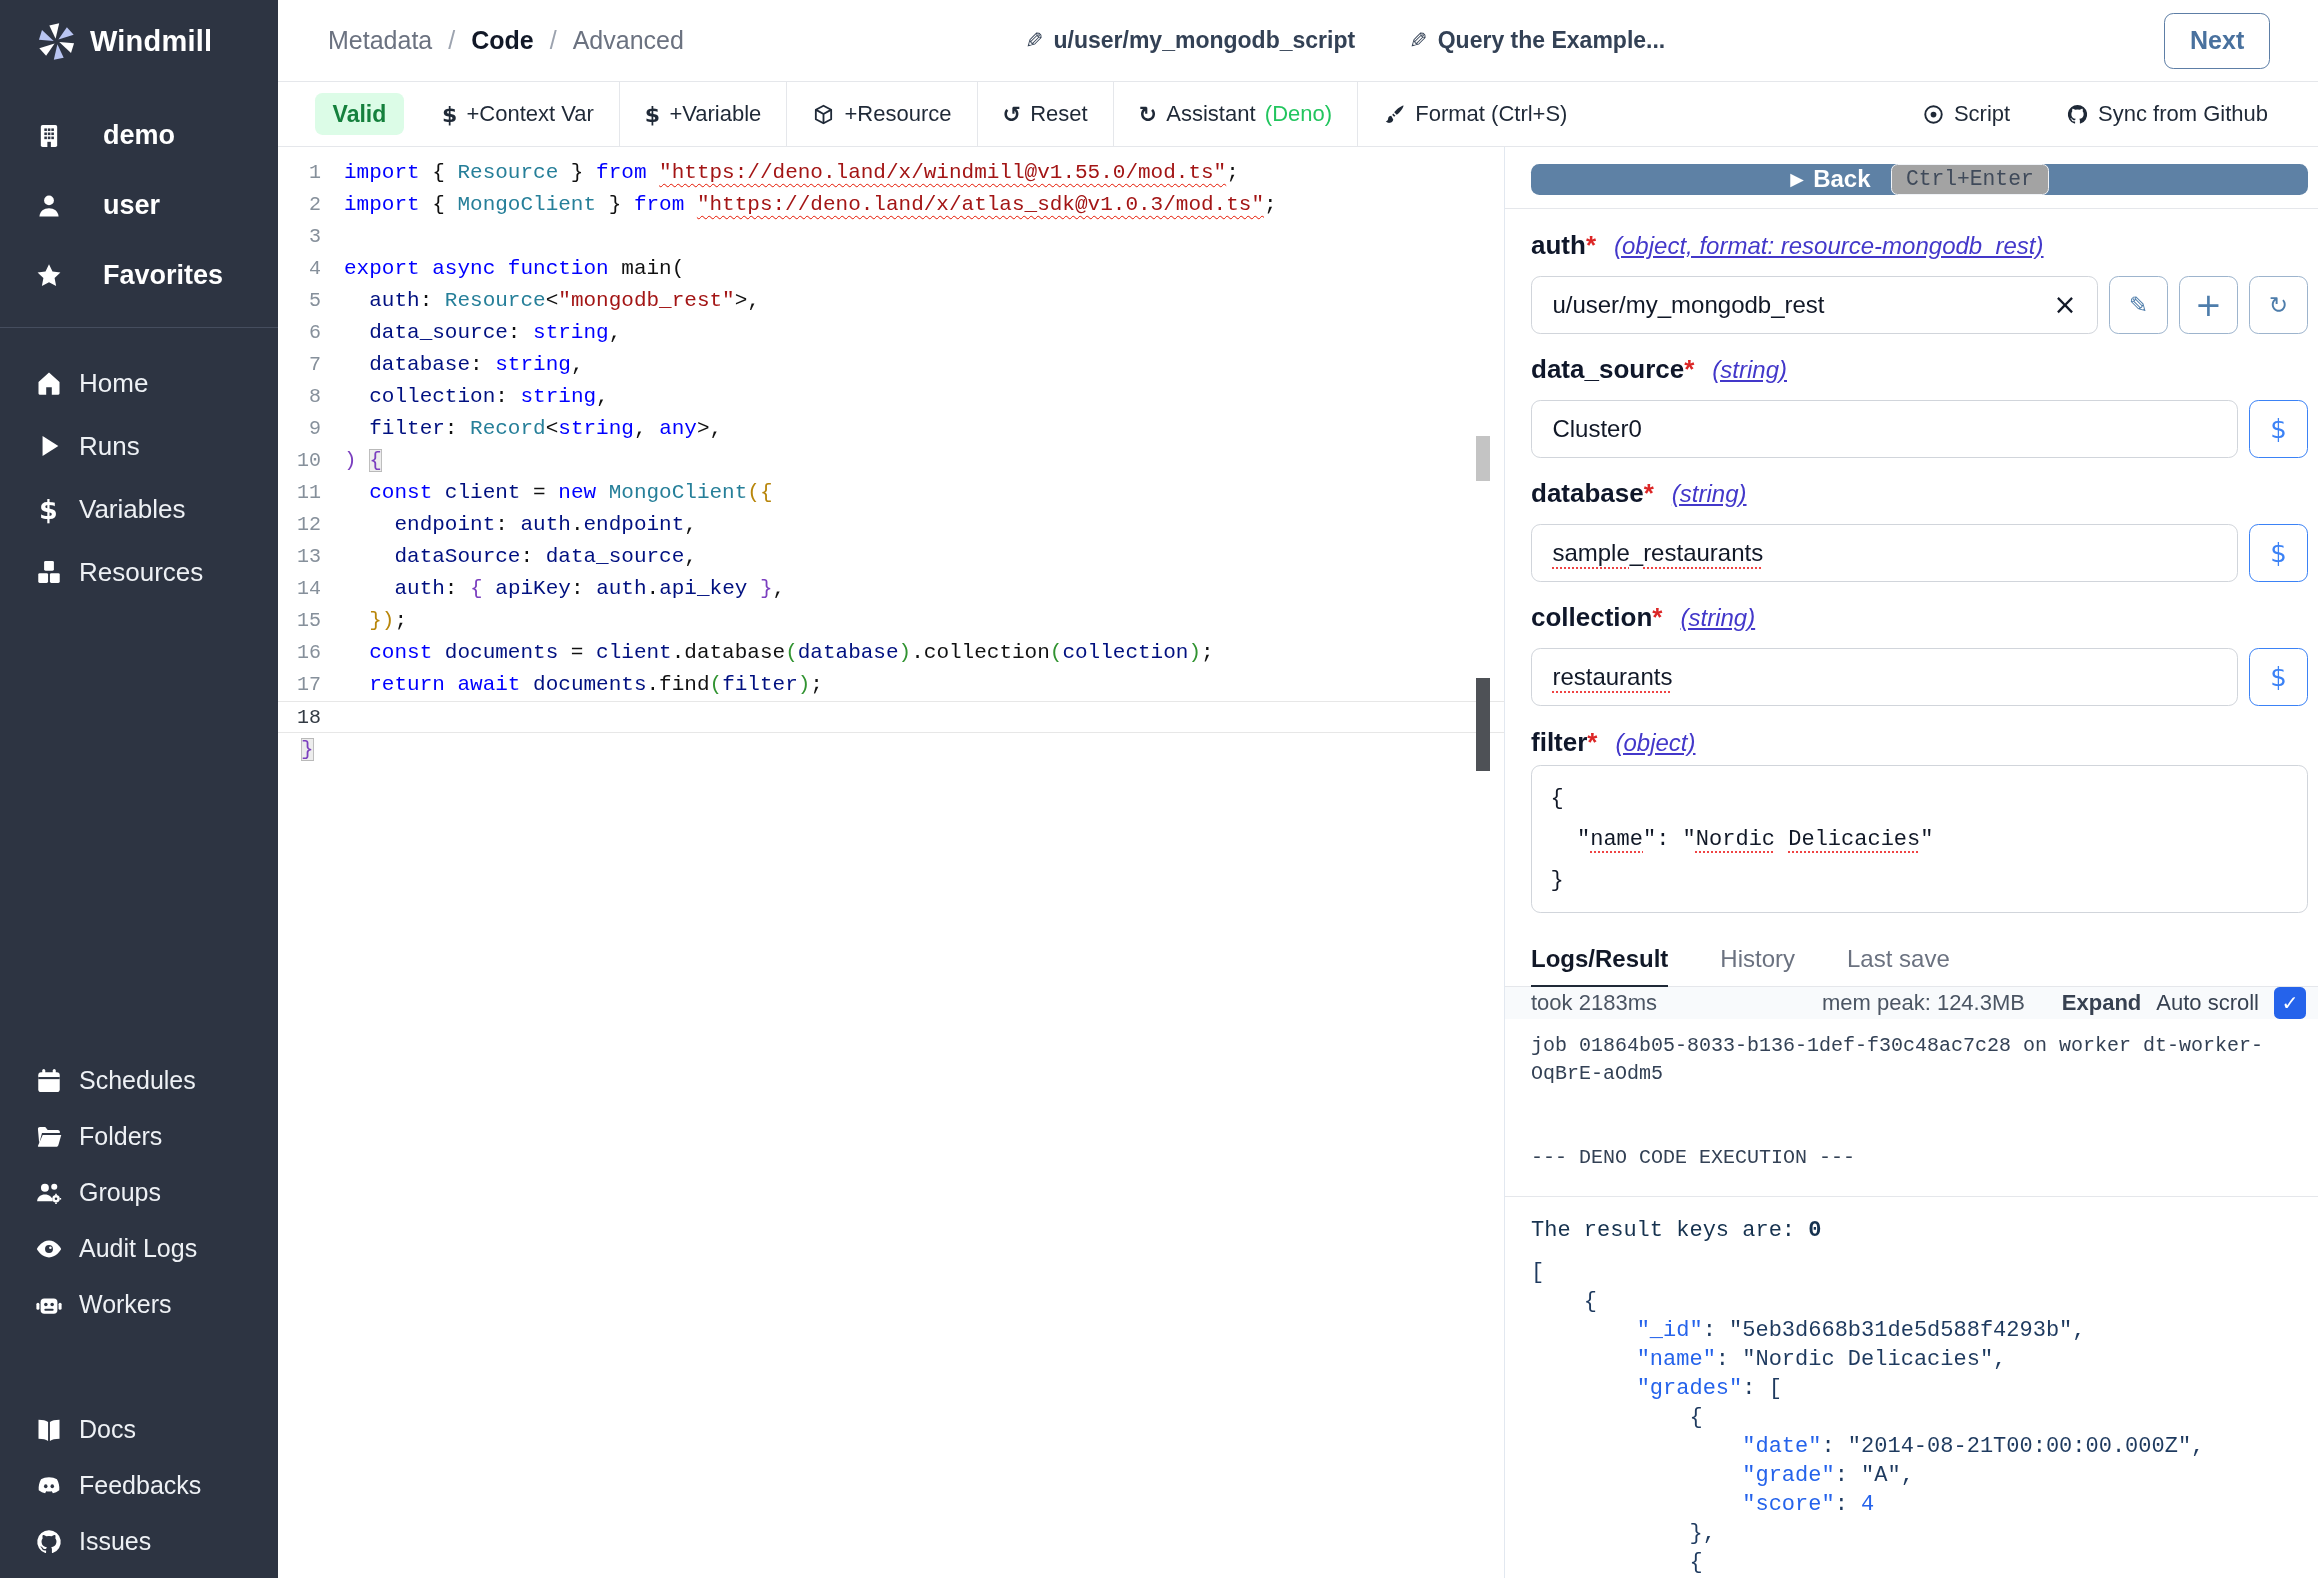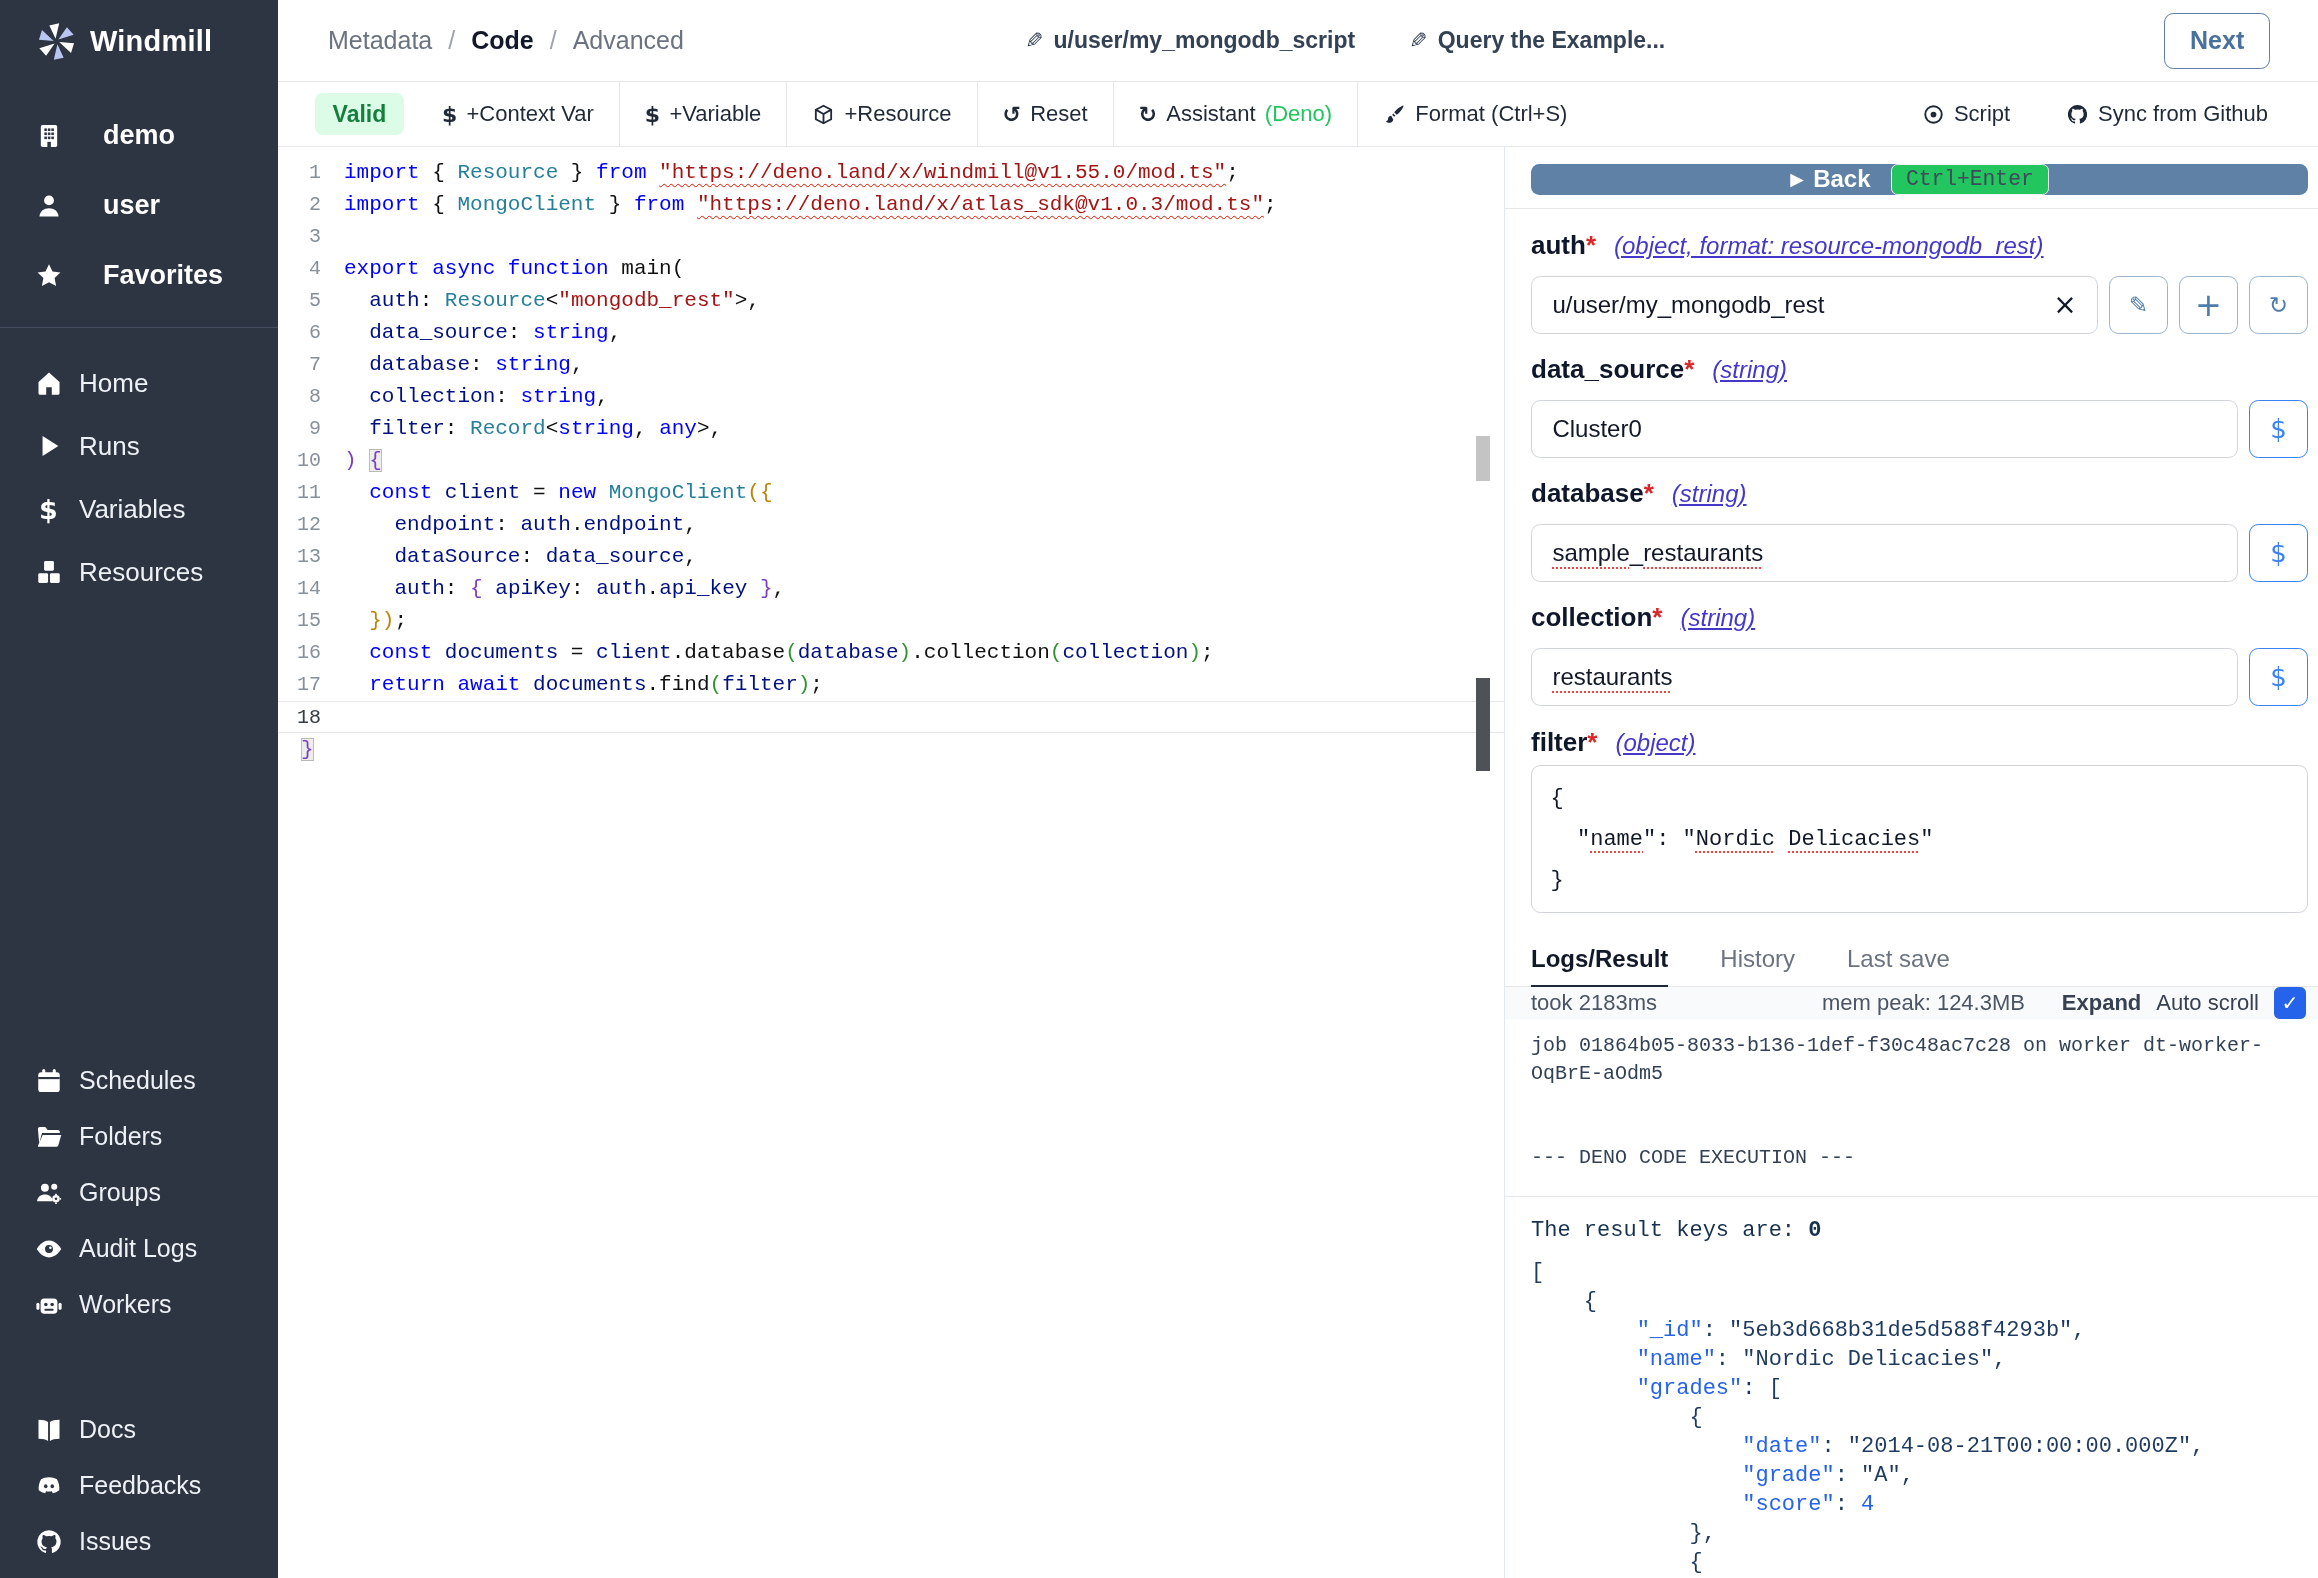--- a/index.html
+++ b/index.html
@@ -80,21 +80,21 @@
   .sb-thumb.t1 { top:289px; height:45px; background:#c4c4c4; }
   .sb-thumb.t2 { top:531px; height:93px; background:#4e5156; }
 
   
   .right-panel { width:815px; flex-shrink:0; border-left:0.9px solid #e2e8f0; background:#fff;
                  display:flex; flex-direction:column; padding:16.7px 11px 0 26px; overflow:hidden; }
   .test-btn { height:45px; border-radius:8.3px; background:#5e81a5; border:none; color:#fff; width:100%;
               display:flex; align-items:center; justify-content:center; font-size:24px; font-weight:700;
               cursor:pointer; font-family:inherit; }
   .test-play { font-family:"DejaVu Sans", sans-serif; font-size:17.6px; margin-right:9.3px; }
-  .test-chip { margin-left:20.4px; background:#22c55e; border:0.9px solid #f0f3f7; color:#3f4a5a; font-weight:400;
+  .test-chip { margin-left:20.4px; background:#a3a3a3; border:0.9px solid #f0f3f7; color:#3f4a5a; font-weight:400;
                font-family:"Liberation Mono", monospace; font-size:21.3px; border-radius:6.5px; padding:2.8px 14px; }
   .panel-div { border-bottom:0.9px solid #e5e7eb; margin:13px -11px 0 -26px; }
   .field { margin-top:21.3px; }
   .f-label { font-size:26px; line-height:29px; }
   .f-name { font-weight:700; color:#0f172a; }
   .f-star { color:#dc2626; font-weight:700; }
   .f-type { font-style:italic; color:#4338ca; font-size:24px; margin-left:18px; font-weight:500;text-decoration:underline;}
   .input-row { display:flex; gap:11px; margin-top:16px; }
   .tbox { flex:1; height:58px; border:0.9px solid #d1d5db; border-radius:9.3px; background:#fff;
           display:flex; align-items:center; padding:0 20.4px; font-size:24px; color:#111827; min-width:0;}

